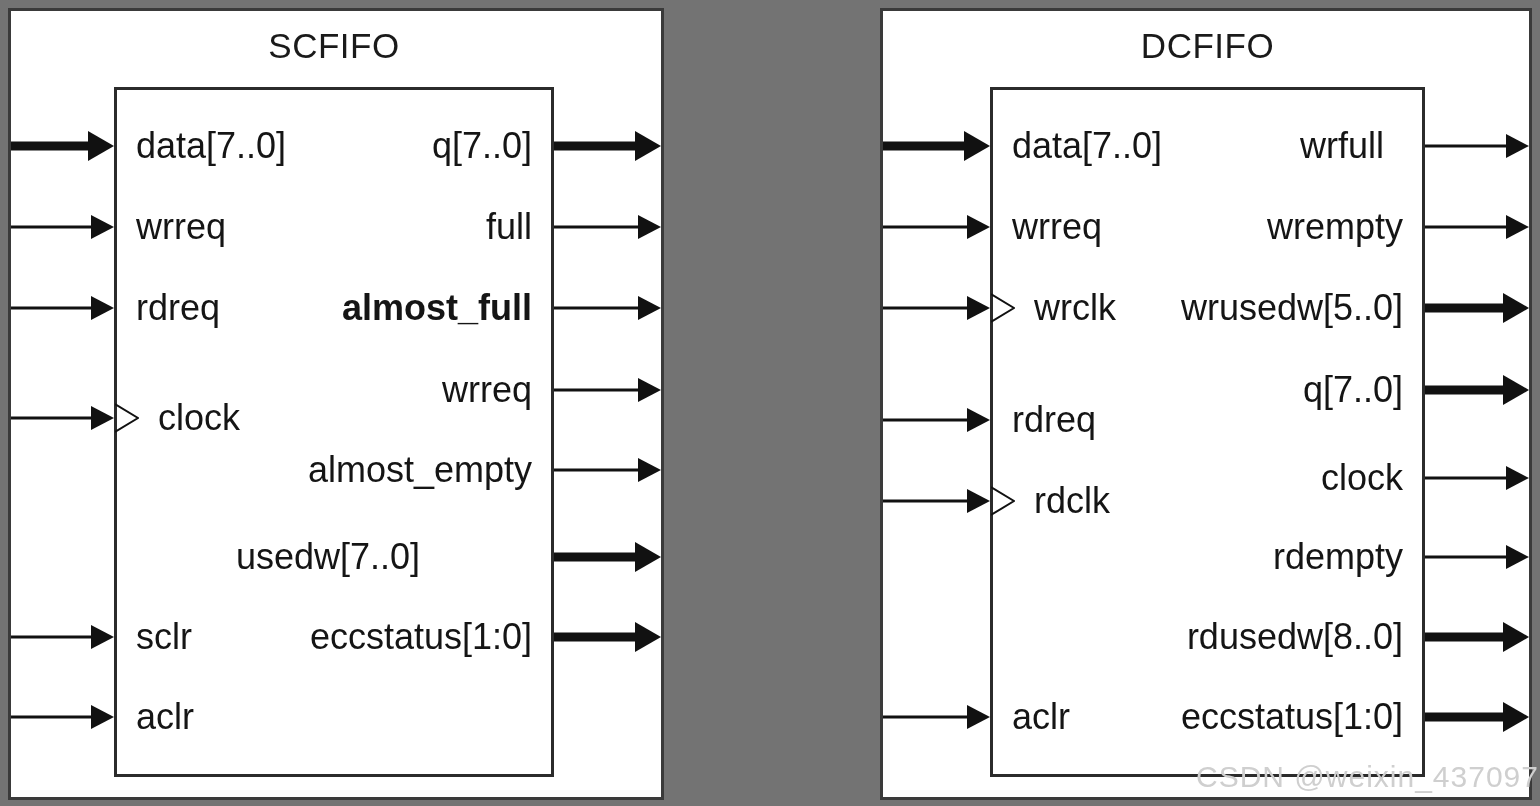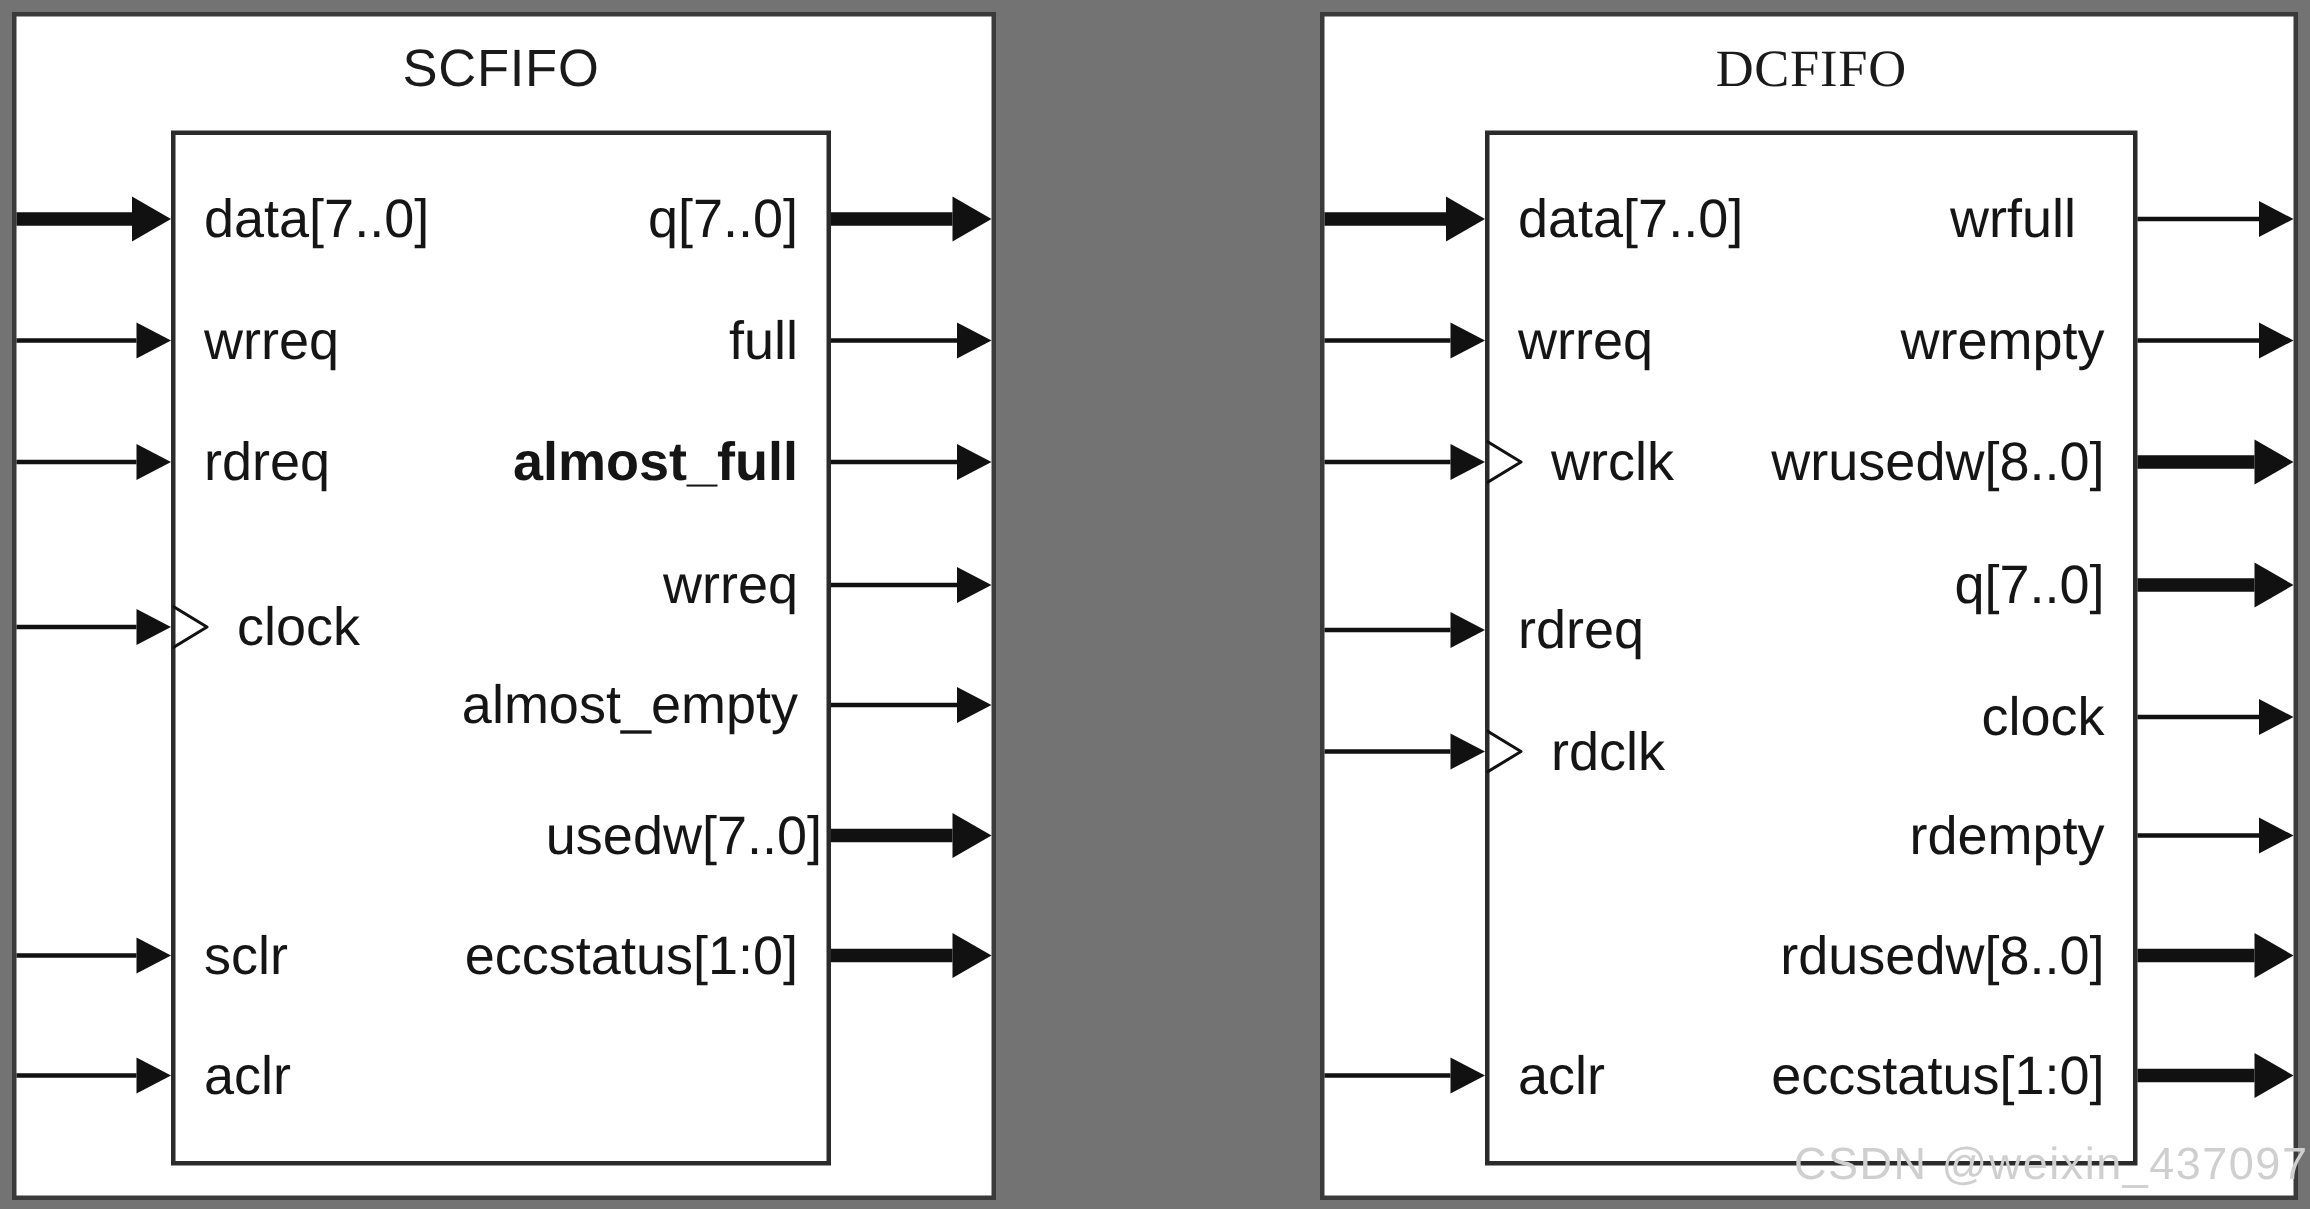--- a/index.html
+++ b/index.html
@@ -46,21 +46,21 @@
     position: absolute;
     text-align: center;
     font-size: 35px;
     font-weight: 400;
     color: #1a1a1a;
     letter-spacing: 0.5px;
     font-family: "Liberation Sans", sans-serif;
     white-space: nowrap;
   }
   .title-sc { left: 114px; top: 26px; width: 440px; }
-  .title-dc { left: 990px; top: 26px; width: 435px; font-family: Liberation Serif, serif; }
+  .title-dc { left: 990px; top: 26px; width: 435px; }
 
   
   .pin-label {
     position: absolute;
     font-size: 36px;
     color: #151515;
     white-space: nowrap;
     line-height: 1;
     transform: translateY(-50%);
     font-family: "Liberation Sans", sans-serif;
@@ -153,21 +153,21 @@
       <div class="arrow arrow-thin" style="left: 638px; top: 308px;"></div>
       <div class="pin-label pin-out" style="left: 124px; width: 408px; top: 308px; font-weight: bold;">almost_full</div>
       <div class="wire wire-thin" style="left: 554px; top: 390px; width: 84px;"></div>
       <div class="arrow arrow-thin" style="left: 638px; top: 390px;"></div>
       <div class="pin-label pin-out" style="left: 124px; width: 408px; top: 390px;">wrreq</div>
       <div class="wire wire-thin" style="left: 554px; top: 470px; width: 84px;"></div>
       <div class="arrow arrow-thin" style="left: 638px; top: 470px;"></div>
       <div class="pin-label pin-out" style="left: 124px; width: 408px; top: 470px;">almost_empty</div>
       <div class="wire wire-thick" style="left: 554px; top: 557px; width: 81px;"></div>
       <div class="arrow arrow-thick" style="left: 635px; top: 557px;"></div>
-      <div class="pin-label pin-out" style="left: 140px; width: 408px; top: 557px;">usedw[7..0]</div>
+      <div class="pin-label pin-out" style="left: 124px; width: 408px; top: 557px; text-align: center;">usedw[7..0]</div>
       <div class="wire wire-thick" style="left: 554px; top: 637px; width: 81px;"></div>
       <div class="arrow arrow-thick" style="left: 635px; top: 637px;"></div>
       <div class="pin-label pin-out" style="left: 124px; width: 408px; top: 637px;">eccstatus[1:0]</div>
       <div class="wire wire-thick" style="left: 883px; top: 146px; width: 81px;"></div>
       <div class="arrow arrow-thick" style="left: 964px; top: 146px;"></div>
       <div class="pin-label pin-in" style="left: 1012px; top: 146px;">data[7..0]</div>
       <div class="wire wire-thin" style="left: 883px; top: 227px; width: 84px;"></div>
       <div class="arrow arrow-thin" style="left: 967px; top: 227px;"></div>
       <div class="pin-label pin-in" style="left: 1012px; top: 227px;">wrreq</div>
       <div class="wire wire-thin" style="left: 883px; top: 308px; width: 84px;"></div>
@@ -189,21 +189,21 @@
       <div class="arrow arrow-thin" style="left: 967px; top: 717px;"></div>
       <div class="pin-label pin-in" style="left: 1012px; top: 717px;">aclr</div>
       <div class="wire wire-thin" style="left: 1425px; top: 146px; width: 81px;"></div>
       <div class="arrow arrow-thin" style="left: 1506px; top: 146px;"></div>
       <div class="pin-label pin-out" style="left: 981px; width: 403px; top: 146px;">wrfull</div>
       <div class="wire wire-thin" style="left: 1425px; top: 227px; width: 81px;"></div>
       <div class="arrow arrow-thin" style="left: 1506px; top: 227px;"></div>
       <div class="pin-label pin-out" style="left: 1000px; width: 403px; top: 227px;">wrempty</div>
       <div class="wire wire-thick" style="left: 1425px; top: 308px; width: 78px;"></div>
       <div class="arrow arrow-thick" style="left: 1503px; top: 308px;"></div>
-      <div class="pin-label pin-out" style="left: 1000px; width: 403px; top: 308px;">wrusedw[8..0]</div>
+      <div class="pin-label pin-out" style="left: 1000px; width: 403px; top: 308px;">wrusedw[5..0]</div>
       <div class="wire wire-thick" style="left: 1425px; top: 390px; width: 78px;"></div>
       <div class="arrow arrow-thick" style="left: 1503px; top: 390px;"></div>
       <div class="pin-label pin-out" style="left: 1000px; width: 403px; top: 390px;">q[7..0]</div>
       <div class="wire wire-thin" style="left: 1425px; top: 478px; width: 81px;"></div>
       <div class="arrow arrow-thin" style="left: 1506px; top: 478px;"></div>
       <div class="pin-label pin-out" style="left: 1000px; width: 403px; top: 478px;">clock</div>
       <div class="wire wire-thin" style="left: 1425px; top: 557px; width: 81px;"></div>
       <div class="arrow arrow-thin" style="left: 1506px; top: 557px;"></div>
       <div class="pin-label pin-out" style="left: 1000px; width: 403px; top: 557px;">rdempty</div>
       <div class="wire wire-thick" style="left: 1425px; top: 637px; width: 78px;"></div>

